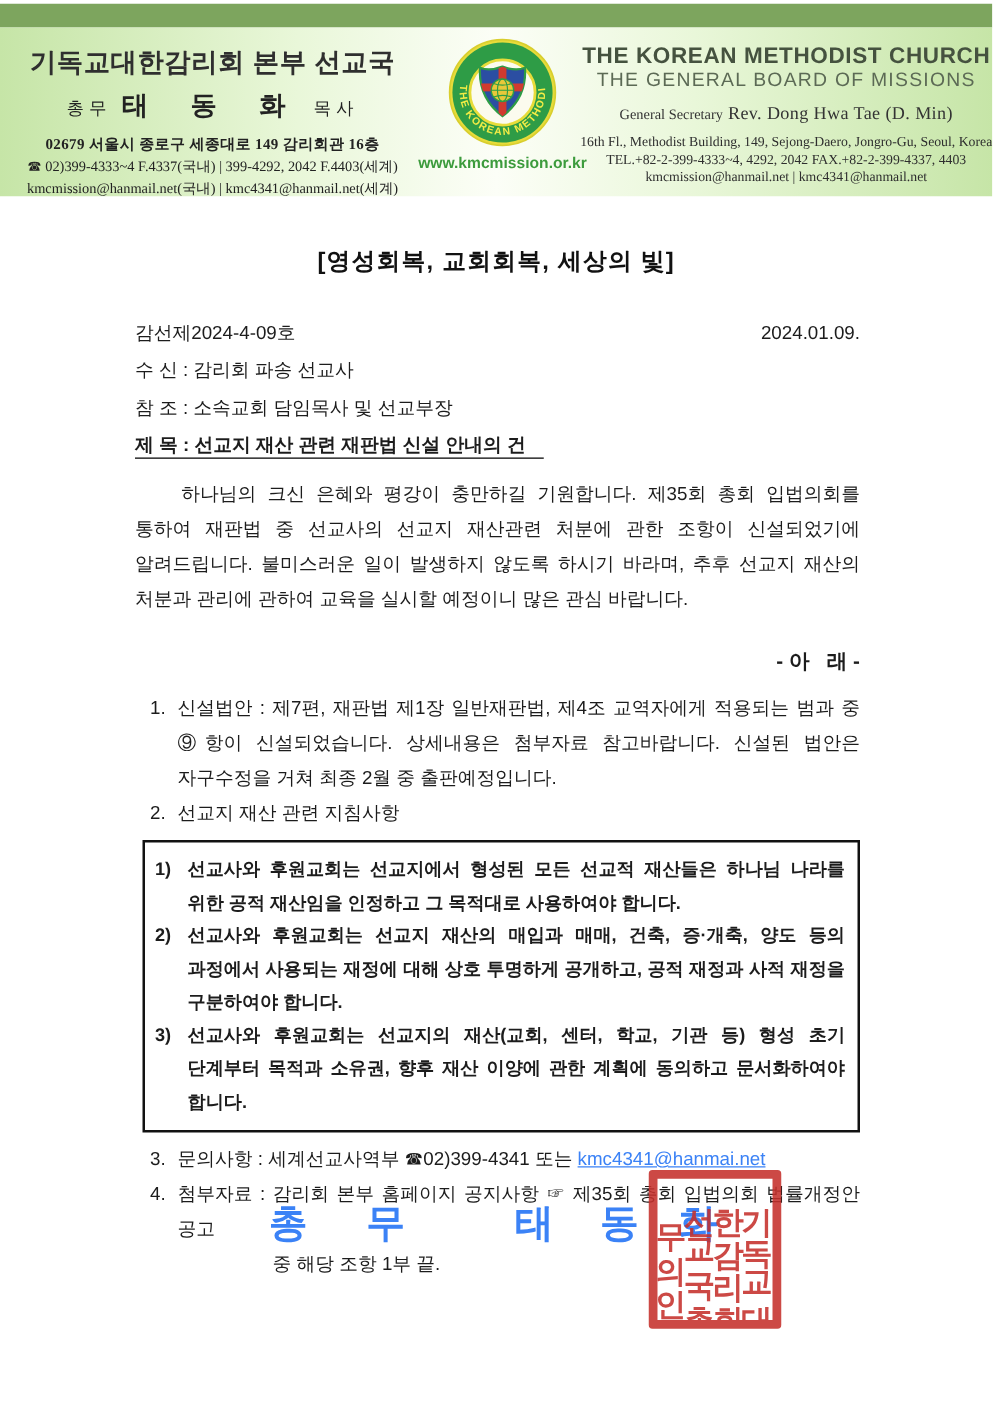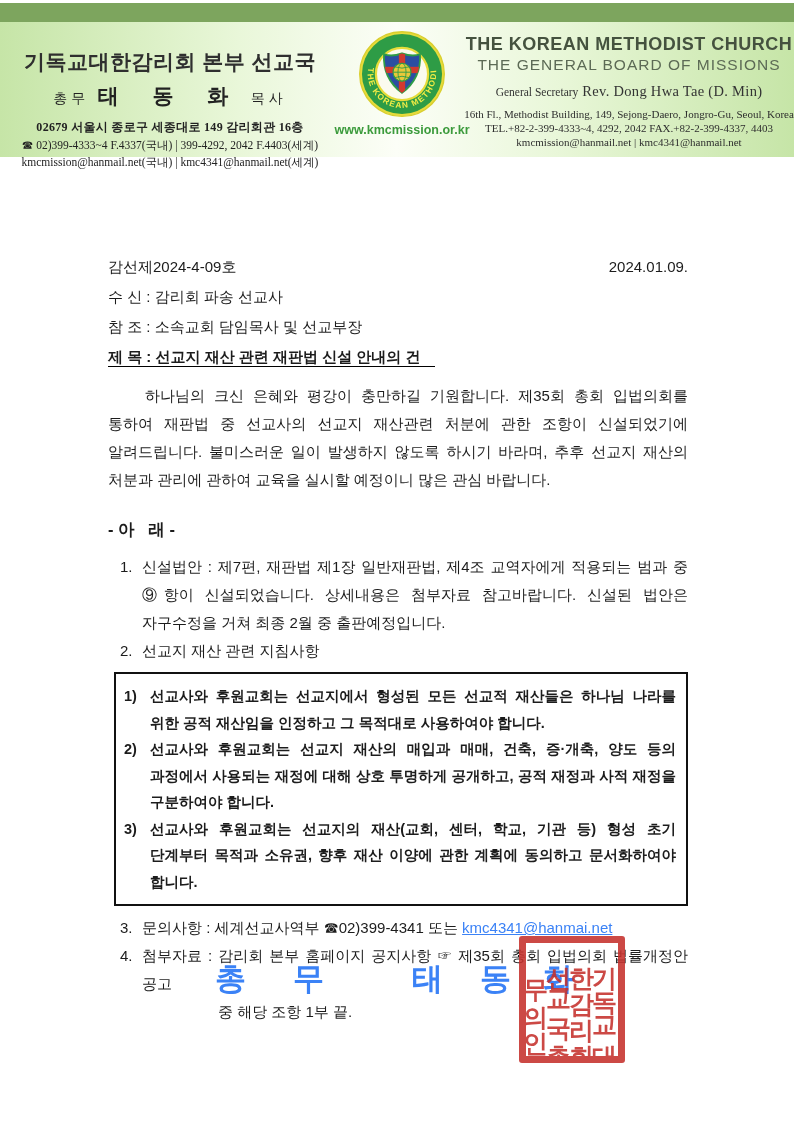--- a/index.html
+++ b/index.html
@@ -7,21 +7,21 @@
   body { font-family:"Liberation Sans", sans-serif; color:#1c1c1c; }
   .page { position:relative; width:794px; height:1123px; margin:0 auto; background:#ffffff; overflow:hidden; }
 
   
   .topbar { position:absolute; top:3px; left:0; width:100%; height:19px; background:#7da55e; }
   .letterhead {
     position:absolute; top:22px; left:0; width:100%; height:135px;
     background:linear-gradient(90deg,#c6e5a7 0%, #e9f7d9 30%, #fcfef7 50%, #e9f7d9 70%, #c6e5a7 100%);
     display:flex; align-items:stretch;
   }
-  .h-left { width:340px; padding-top:26px; text-align:center; }
+  .h-left { width:340px; padding-top:14px; text-align:center; }
   .org-kr { font-size:21px; font-weight:bold; color:#2f2f2f; letter-spacing:0.5px; }
   .role-line { margin-top:6px; color:#222; }
   .role-small { font-size:14px; letter-spacing:4px; }
   .gs-name-kr { font-size:21px; font-weight:bold; letter-spacing:14px; margin:0 4px; }
   .addr-block { margin-top:9px; font-family:"Liberation Serif", serif; color:#222; }
   .addr-strong { font-size:12px; font-weight:bold; letter-spacing:0.3px; }
   .addr-line { font-size:11.5px; margin-top:2px; }
   .h-center { width:124px; display:flex; flex-direction:column; align-items:center; padding-top:7px; }
   .website { margin-top:4px; font-size:12.5px; font-weight:bold; color:#3c9b3c; }
   .h-right { flex:1; padding-top:12px; text-align:center; }
@@ -37,21 +37,21 @@
 
   
   .slogan { position:absolute; top:196px; left:0; width:100%; text-align:center;
             font-size:19px; font-weight:bold; letter-spacing:1px; color:#111; }
   .content { position:absolute; top:252px; left:108px; width:580px; font-size:15px; line-height:29px; word-break:keep-all; }
   .meta-row { display:flex; justify-content:space-between; }
   .meta-line { margin-top:1px; }
   .subject-line { margin-top:1px; font-weight:bold; }
   .subject-underline { border-bottom:1.6px solid #000; padding-right:14px; padding-bottom:1px; }
   .greeting { margin-top:11px; text-align:justify; text-indent:37px; line-height:28px; }
-  .below-divider { margin-top:21px; text-align:left; font-size:16.5px; font-weight:bold; white-space:pre; }
+  .below-divider { margin-top:21px; text-align:right; font-size:16.5px; font-weight:bold; white-space:pre; }
   .olist { margin-top:9px; padding-left:12px; }
   .li { display:flex; line-height:28px; }
   .li .num { flex:0 0 22px; }
   .li .txt { flex:1; text-align:justify; }
   .guide-box { margin:7px 0 0 6px; width:574px; border:2px solid #111; padding:9px 10px 9px 8px; }
   .gb-item { display:flex; font-weight:bold; font-size:14.5px; line-height:26.5px; }
   .gb-item .num { flex:0 0 26px; text-align:left; }
   .gb-item .txt { flex:1; text-align:justify; }
   .after-box { margin-top:8px; }
   .email-link { color:#3b82f6; }
@@ -132,20 +132,21 @@
         <span class="sec-name">Rev. Dong Hwa Tae (D. Min)</span>
       </div>
       <div class="addr-en">
         <div>16th Fl., Methodist Building, 149, Sejong-Daero, Jongro-Gu, Seoul, Korea</div>
         <div>TEL.+82-2-399-4333~4, 4292, 2042 FAX.+82-2-399-4337, 4403</div>
         <div>kmcmission@hanmail.net | kmc4341@hanmail.net</div>
       </div>
     </div>
   </div>
 
+  <div class="slogan">[영성회복, 교회회복, 세상의 빛]</div>
 
   <div class="content">
     <div class="meta-row">
       <span>감선제2024-4-09호</span>
       <span>2024.01.09.</span>
     </div>
     <div class="meta-line">
       <span>수 신 : </span><span>감리회 파송 선교사</span>
     </div>
     <div class="meta-line">

